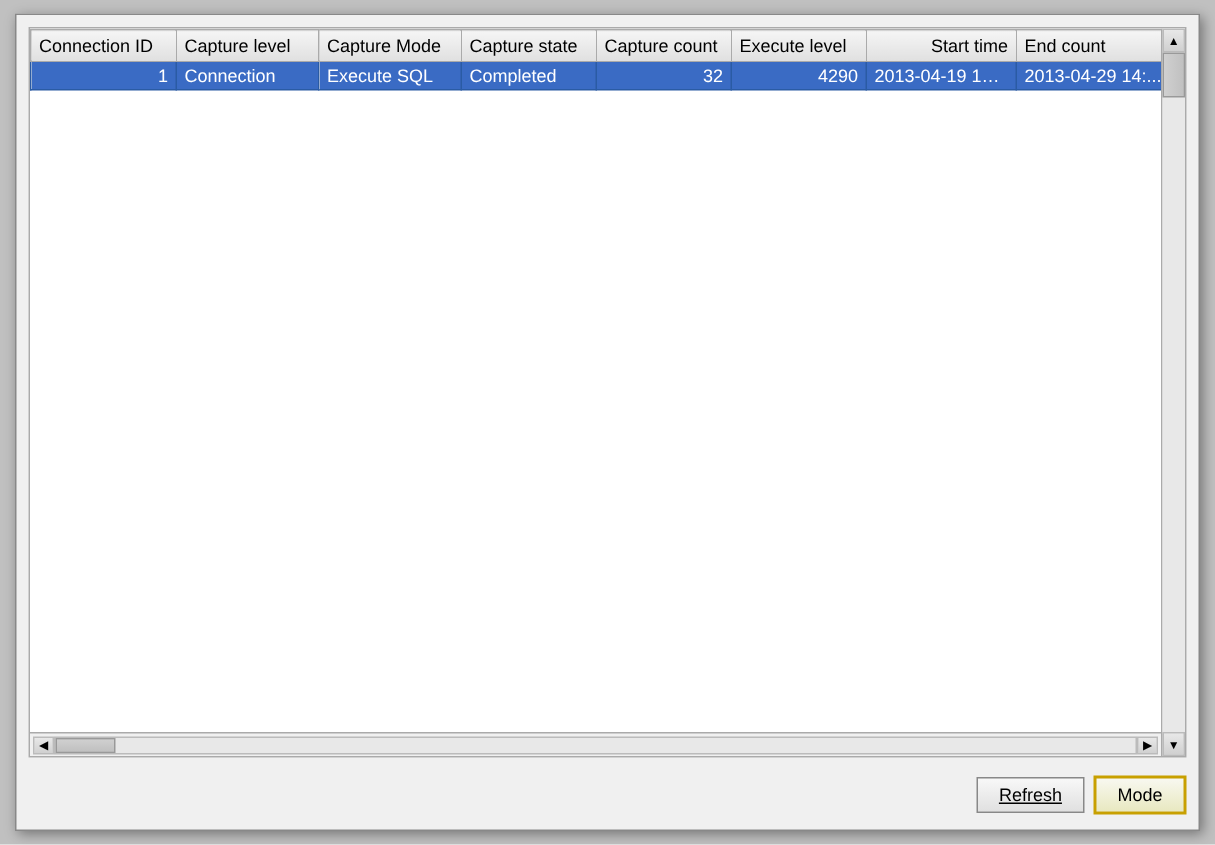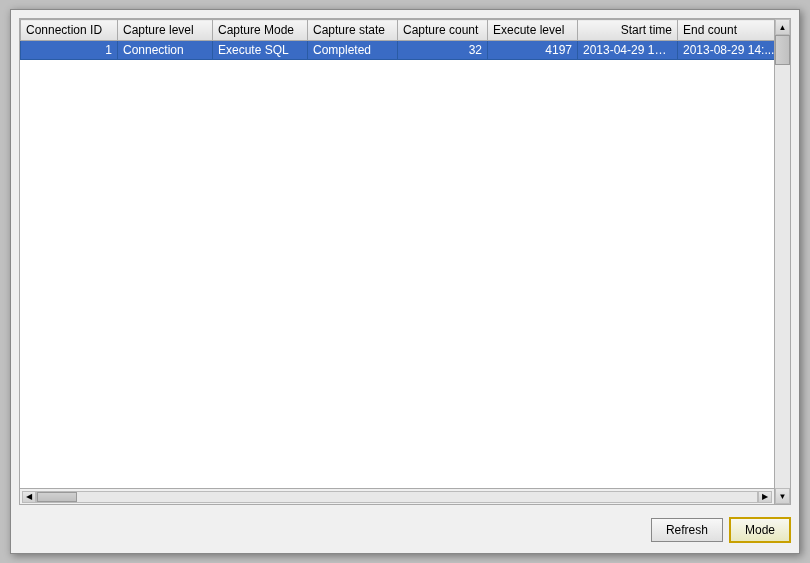--- a/index.html
+++ b/index.html
@@ -214,20 +214,21 @@
       text-align: center;
     }
 
     .btn.close-btn {
       border: 2px solid #c8a000;
       background: linear-gradient(to bottom, #f8f8f0, #e8e8c0);
     }
 
     .btn.refresh-btn {
       background: linear-gradient(to bottom, #f8f8f8, #e0e0e0);
+      text-decoration: underline;
     }
 
     .v-scrollbar {
       width: 16px;
       background: #f0f0f0;
       border-left: 1px solid #aaa;
       display: flex;
       flex-direction: column;
       flex-shrink: 0;
     }
@@ -298,23 +299,23 @@
                   <th class="col-end-time">End count</th>
                 </tr>
               </thead>
               <tbody>
                 <tr class="selected">
                   <td class="col-connection-id num">1</td>
                   <td class="col-capture-level">Connection</td>
                   <td class="col-capture-mode">Execute SQL</td>
                   <td class="col-capture-state">Completed</td>
                   <td class="col-prepared-count num">32</td>
-                  <td class="col-execute-count num">4197</td>
-                  <td class="col-start-time">2013-04-29 10:...</td>
-                  <td class="col-end-time">2013-08-29 14:...</td>
+                  <td class="col-execute-count num">4290</td>
+                  <td class="col-start-time">2013-04-19 10:...</td>
+                  <td class="col-end-time">2013-04-29 14:...</td>
                 </tr>
               </tbody>
             </table>
           </div>
           <div class="scrollbar-h">
             <div class="scroll-arrow">◀</div>
             <div class="h-scroll-track">
               <div class="h-scroll-thumb"></div>
             </div>
             <div class="scroll-arrow">▶</div>

